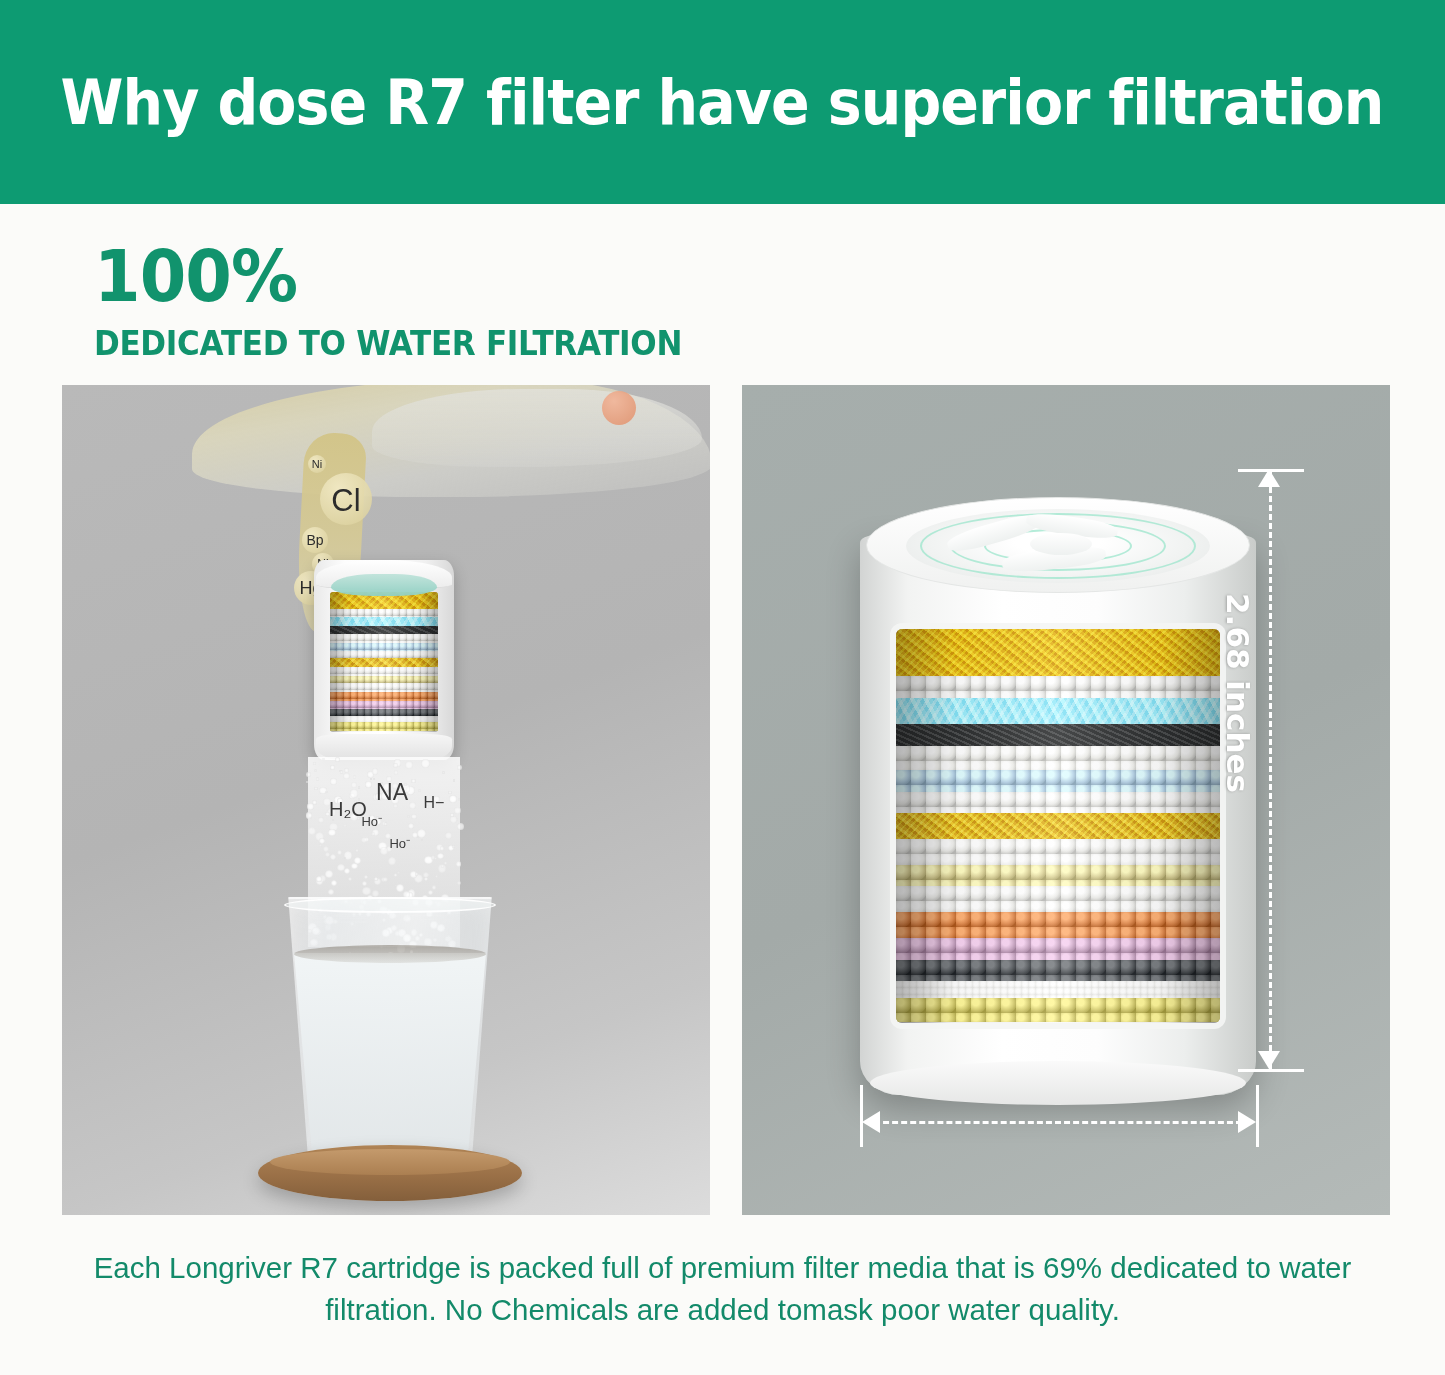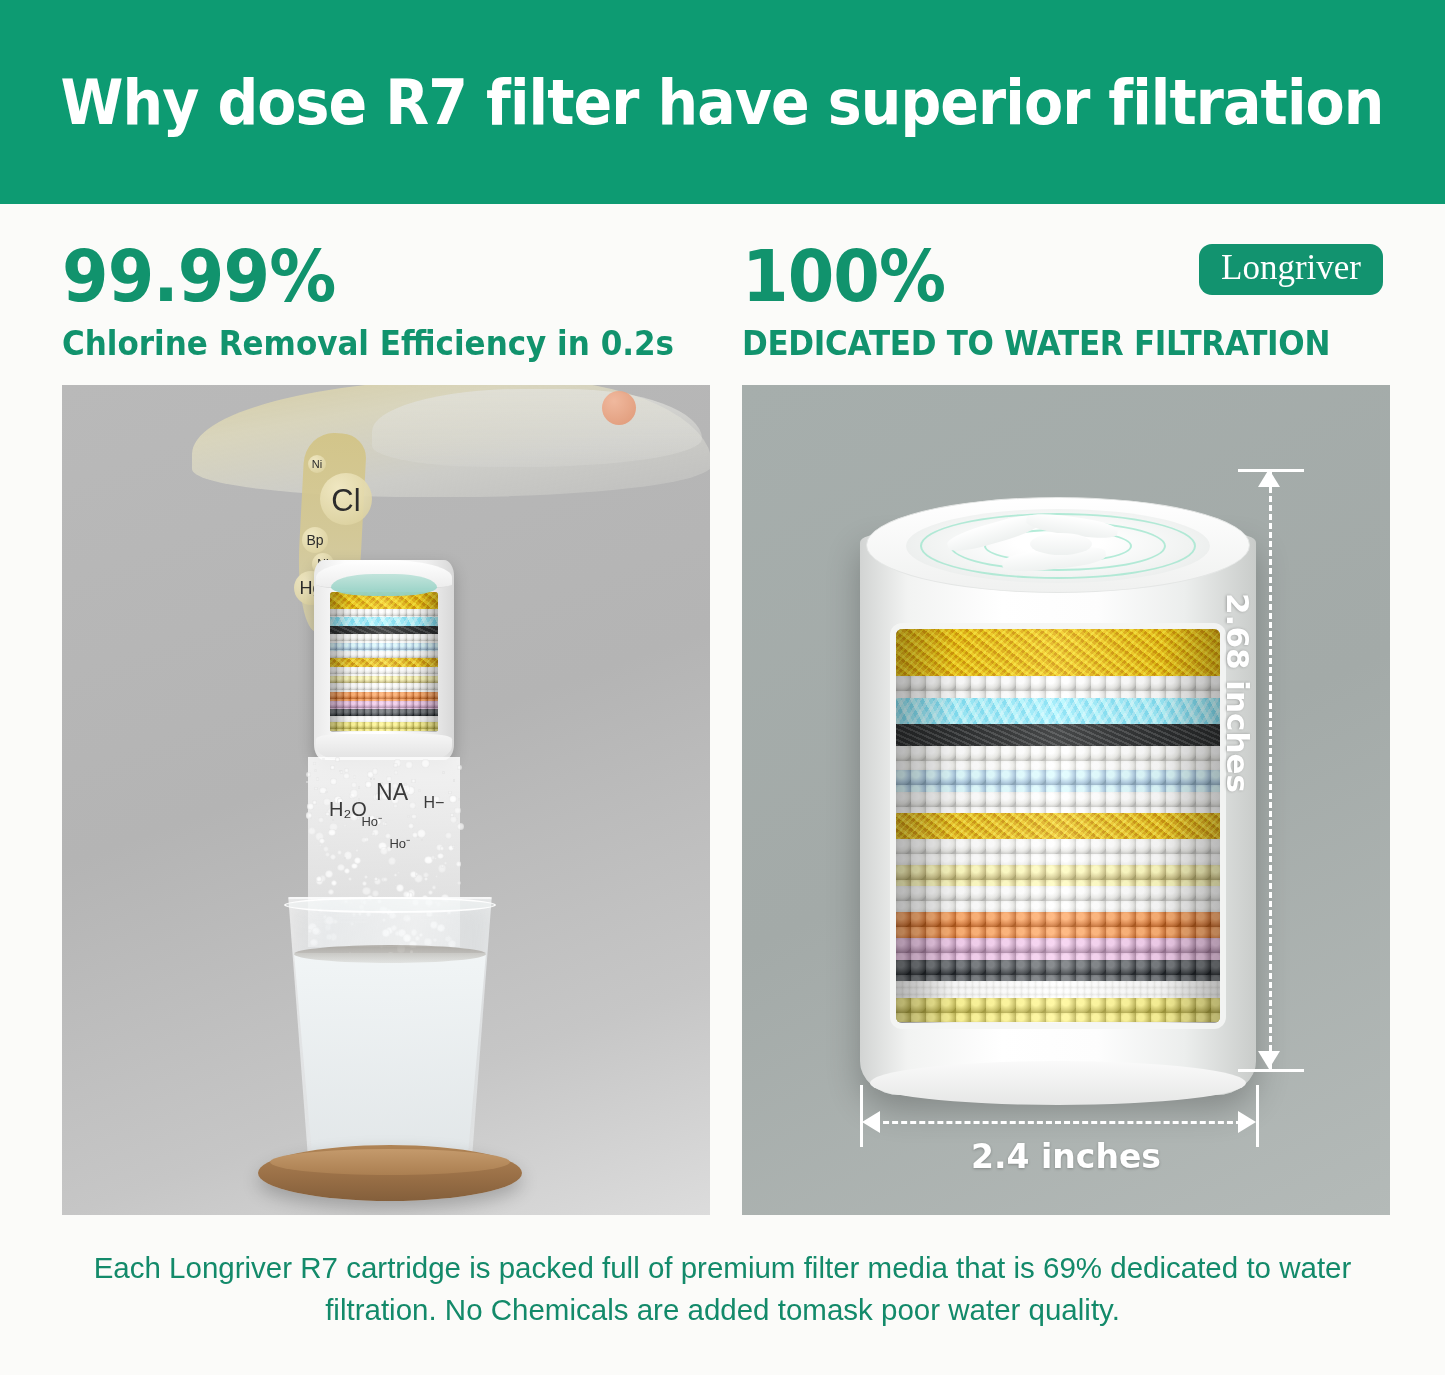--- a/index.html
+++ b/index.html
@@ -382,29 +382,24 @@
 </style>
 </head>
 <body>
 
 <div class="header-band">
   <div class="header-title">Why dose R7 filter have superior filtration</div>
 </div>
 
 <div class="stats-row">
 
-  <div class="stat-block stat-left">
-    <div class="stat-number">99.99%</div>
-    <div class="stat-caption">Chlorine Removal Efficiency in 0.2s</div>
-  </div>
 
   <div class="stat-block stat-right">
     <div class="stat-number">100%</div>
     <div class="stat-caption upper">DEDICATED TO WATER FILTRATION</div>
-    <div class="brand-badge">Longriver</div>
   </div>
 
 </div>
 
 <div class="panels">
 
   <div class="panel panel-left">
 
     <div class="pour-sheet"></div>
     <div class="pour-sheet b"></div>
@@ -756,21 +751,20 @@
     <div class="dim-v-line"></div>
     <div class="arrow-up"></div>
     <div class="arrow-down"></div>
     <div class="dim-v-label">2.68 inches</div>
 
     <div class="dim-tick-l"></div>
     <div class="dim-tick-r"></div>
     <div class="dim-h-line"></div>
     <div class="arrow-left"></div>
     <div class="arrow-right"></div>
-    <div class="dim-h-label">2.4 inches</div>
 
   </div>
 
 </div>
 
 <div class="footer">
   <p>Each Longriver R7 cartridge is packed full of premium filter media that is 69% dedicated to water filtration. No Chemicals are added tomask poor water quality.</p>
 </div>
 
 </body></html>

